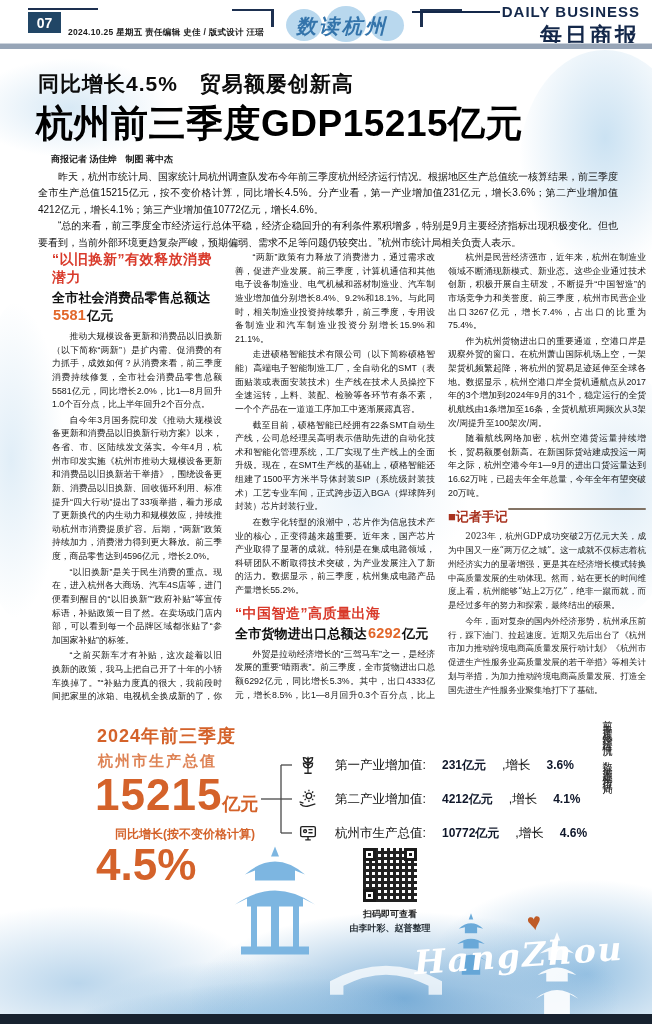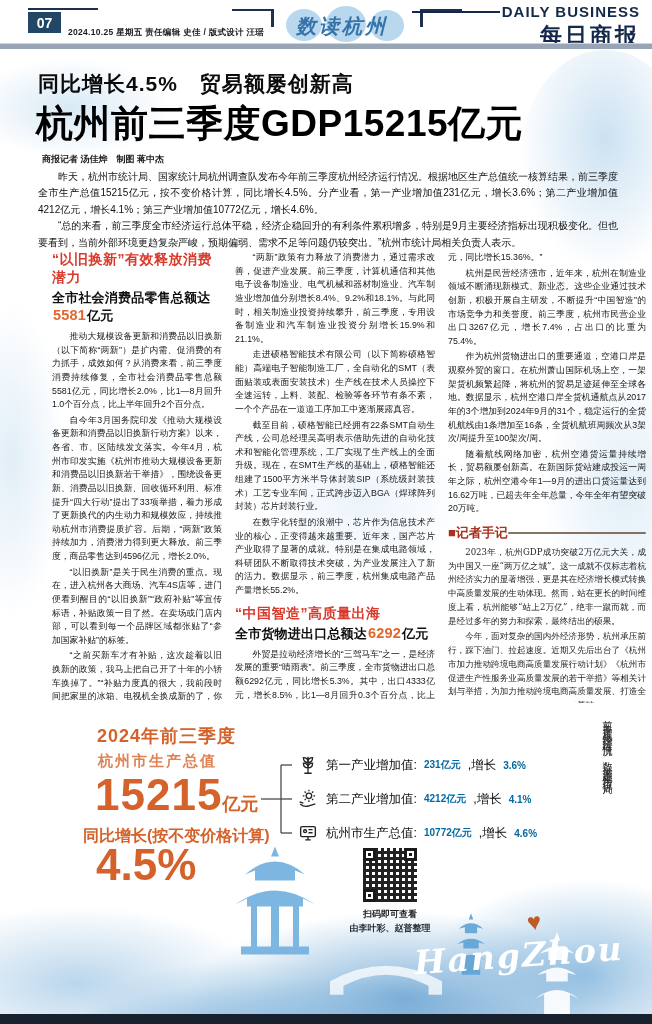--- a/index.html
+++ b/index.html
@@ -28,52 +28,52 @@
   .tick-hL{position:absolute;left:232px;top:9px;width:39px;height:1.5px;background:#1d3050;z-index:2;}
   .tick-hR{position:absolute;left:423px;top:9px;width:39px;height:1.5px;background:#1d3050;z-index:2;}
   .masthead{position:absolute;right:12px;top:3px;text-align:right;color:#14284a;z-index:2;}
   .m-en{font-size:15px;font-weight:800;letter-spacing:1px;}
   .m-cn{font-size:22px;font-weight:900;letter-spacing:3px;margin-top:1px;}
   .m-rule{position:absolute;right:152px;top:11px;width:88px;height:2px;background:#14284a;z-index:2;}
   .hdr-divider{position:absolute;top:43px;left:0;width:652px;height:5px;background:#97a5b7;border-top:1.5px solid #cdd4dd;z-index:2;}
   
   .kicker{position:absolute;left:38px;top:70px;font-size:21px;font-weight:800;color:#0c0c0c;letter-spacing:1px;z-index:2;}
   .title{position:absolute;left:36px;top:99px;font-size:37px;font-weight:900;color:#000;letter-spacing:.5px;z-index:2;}
-  .byline{position:absolute;left:42px;top:153px;font-size:9px;font-weight:bold;color:#222;z-index:2;}
+  .byline{position:absolute;left:51px;top:153px;font-size:9px;font-weight:bold;color:#222;z-index:2;}
   .intro{position:absolute;left:38px;top:169px;width:580px;font-size:10px;line-height:1.64;color:#101010;text-align:justify;z-index:2;}
   .intro p{margin:0;text-indent:2em;}
   
   .cols{position:absolute;left:52px;top:251px;width:596px;height:452px;display:flex;gap:13px;z-index:2;}
   .col{overflow:hidden;}
   .colA{flex:0 0 170px;} .colB{flex:0 0 200px;} .colC{flex:0 0 198px;}
   .col p{margin:0 0 2px;font-size:8.8px;line-height:1.55;text-align:justify;text-indent:2em;color:#161616;}
   .col p.noindent{text-indent:0;}
   .sec-head{font-size:14px;font-weight:900;color:#d93a2b;margin:7px 0 2px;letter-spacing:.5px;}
   .sec-head.first{margin-top:0;}
   .sec-sub{font-size:13px;font-weight:900;color:#0e0e0e;margin:0 0 5px;letter-spacing:.2px;}
   .sec-sub .num{color:#e2672a;font-size:14.5px;padding:0 1px;}
-  .notes-head{display:flex;align-items:center;margin:8px 0 4px;}
+  .notes-head{display:flex;margin:8px 0 4px;}
   .notes-title{font-size:13px;font-weight:900;color:#a8321f;white-space:nowrap;}
   .notes-line{flex:1;height:2px;background:#5b4632;opacity:.75;border-radius:1px;}
   .notes p{font-family:"DejaVu Serif",serif;font-size:8.6px;line-height:1.6;color:#242424;}
   
   .card{position:absolute;left:75px;top:700px;width:520px;height:298px;background:#fff;border-radius:28px;z-index:3;}
   .c-period{position:absolute;left:22px;top:24px;font-size:18px;font-weight:900;color:#d4622a;letter-spacing:1px;}
   .c-gdplabel{position:absolute;left:23px;top:52px;font-size:15px;font-weight:700;color:#de8355;letter-spacing:2px;}
   .c-big{position:absolute;left:20px;top:70px;color:#d4622a;font-weight:900;white-space:nowrap;}
   .c-big .v{font-size:44px;letter-spacing:1px;}
   .c-big .u{font-size:18px;}
-  .c-growth-label{position:absolute;left:8px;top:126px;font-size:16px;font-weight:700;color:#d4622a;}
+  .c-growth-label{position:absolute;left:40px;top:126px;font-size:12px;font-weight:700;color:#d4622a;}
   .c-growth{position:absolute;left:21px;top:140px;font-size:44px;font-weight:900;color:#d4622a;}
   .c-svg{position:absolute;left:0;top:0;width:520px;height:298px;pointer-events:none;}
   .c-rows{position:absolute;left:222px;top:48px;}
-  .c-row{display:flex;align-items:center;height:34px;gap:7px;white-space:nowrap;}
+  .c-row{display:flex;align-items:center;height:34px;gap:16px;white-space:nowrap;}
   .c-row .ric{width:22px;height:22px;color:#222;flex:0 0 22px;}
   .c-row .lbl{font-size:12.5px;color:#111;}
-  .c-row b{font-size:10px;color:#0369a1;}
+  .c-row b{font-size:12px;color:#0f172a;}
   .qr{position:absolute;left:288px;top:148px;width:54px;height:54px;background-color:#fff;
       background-image:repeating-linear-gradient(0deg,#222 0 3px,transparent 3px 6px),
                        repeating-linear-gradient(90deg,#222 0 3px,rgba(255,255,255,.9) 3px 6px);}
   .qr .fp{position:absolute;width:13px;height:13px;border:3px solid #1a1a1a;background:#fff;box-sizing:border-box;}
   .fp.tl{left:0;top:0;} .fp.tr{right:0;top:0;} .fp.bl{left:0;bottom:0;}
   .fp::after{content:"";position:absolute;left:2px;top:2px;width:3px;height:3px;background:#1a1a1a;}
   .qr-cap{position:absolute;left:245px;top:208px;width:140px;text-align:center;font-size:9px;font-weight:bold;
           color:#1d1d1d;line-height:1.55;}
   .vcap{position:absolute;left:600px;top:712px;height:230px;writing-mode:vertical-rl;font-size:10px;
         letter-spacing:2.5px;color:#2a2a2a;z-index:5;}
@@ -148,21 +148,20 @@
       <p>“两新”政策有力释放了消费潜力，通过需求改善，促进产业发展。前三季度，计算机通信和其他电子设备制造业、电气机械和器材制造业、汽车制造业增加值分别增长8.4%、9.2%和18.1%。与此同时，相关制造业投资持续攀升，前三季度，专用设备制造业和汽车制造业投资分别增长15.9%和21.1%。</p>
       <p>走进硕格智能技术有限公司（以下简称硕格智能）高端电子智能制造工厂，全自动化的SMT（表面贴装或表面安装技术）生产线在技术人员操控下全速运转，上料、装配、检验等各环节有条不紊，一个个产品在一道道工序加工中逐渐展露真容。</p>
       <p>截至目前，硕格智能已经拥有22条SMT自动生产线，公司总经理吴高明表示借助先进的自动化技术和智能化管理系统，工厂实现了生产线上的全面升级。现在，在SMT生产线的基础上，硕格智能还组建了1500平方米半导体封装SIP（系统级封装技术）工艺专业车间，正式跨步迈入BGA（焊球阵列封装）芯片封装行业。</p>
       <p>在数字化转型的浪潮中，芯片作为信息技术产业的核心，正变得越来越重要。近年来，国产芯片产业取得了显著的成就。特别是在集成电路领域，科研团队不断取得技术突破，为产业发展注入了新的活力。数据显示，前三季度，杭州集成电路产品产量增长55.2%。</p>
       <div class="sec-head">“中国智造”高质量出海</div>
       <div class="sec-sub"><span>全市货物进出口总额达</span><span class="num">6292</span><span>亿元</span></div>
       <p>外贸是拉动经济增长的“三驾马车”之一，是经济发展的重要“晴雨表”。前三季度，全市货物进出口总额6292亿元，同比增长5.3%。其中，出口4333亿元，增长8.5%，比1—8月回升0.3个百分点，比上半年回升2.9个百分点。从出口产品看，机电产品出口2052亿元，增长10.3%，占出口总额的47.4%，比上年同期提高0.8个百分点。</p>
 
     </div>
     <div class="col colC">
-      <p class="noindent">元，同比增长15.36%。”</p>
       <p>杭州是民营经济强市，近年来，杭州在制造业领域不断涌现新模式、新业态。这些企业通过技术创新，积极开展自主研发，不断提升“中国智造”的市场竞争力和美誉度。前三季度，杭州市民营企业出口3267亿元，增长7.4%，占出口的比重为75.4%。</p>
       <p>作为杭州货物进出口的重要通道，空港口岸是观察外贸的窗口。在杭州萧山国际机场上空，一架架货机频繁起降，将杭州的贸易足迹延伸至全球各地。数据显示，杭州空港口岸全货机通航点从2017年的3个增加到2024年9月的31个，稳定运行的全货机航线由1条增加至16条，全货机航班周频次从3架次/周提升至100架次/周。</p>
       <p>随着航线网络加密，杭州空港货运量持续增长，贸易额屡创新高。在新国际货站建成投运一周年之际，杭州空港今年1—9月的进出口货运量达到16.62万吨，已超去年全年总量，今年全年有望突破20万吨。</p>
       <div class="notes">
         <div class="notes-head">
           <span class="notes-title">■记者手记</span>
           <span class="notes-line"></span>
         </div>
         <p>2023年，杭州GDP成功突破2万亿元大关，成为中国又一座“两万亿之城”。这一成就不仅标志着杭州经济实力的显著增强，更是其在经济增长模式转换中高质量发展的生动体现。然而，站在更长的时间维度上看，杭州能够“站上2万亿”，绝非一蹴而就，而是经过多年的努力和探索，最终结出的硕果。</p>
         <p>今年，面对复杂的国内外经济形势，杭州承压前行，踩下油门、拉起速度。近期又先后出台了《杭州市加力推动跨境电商高质量发展行动计划》《杭州市促进生产性服务业高质量发展的若干举措》等相关计划与举措，为加力推动跨境电商高质量发展、打造全国先进生产性服务业聚集地打下了基础。</p>

